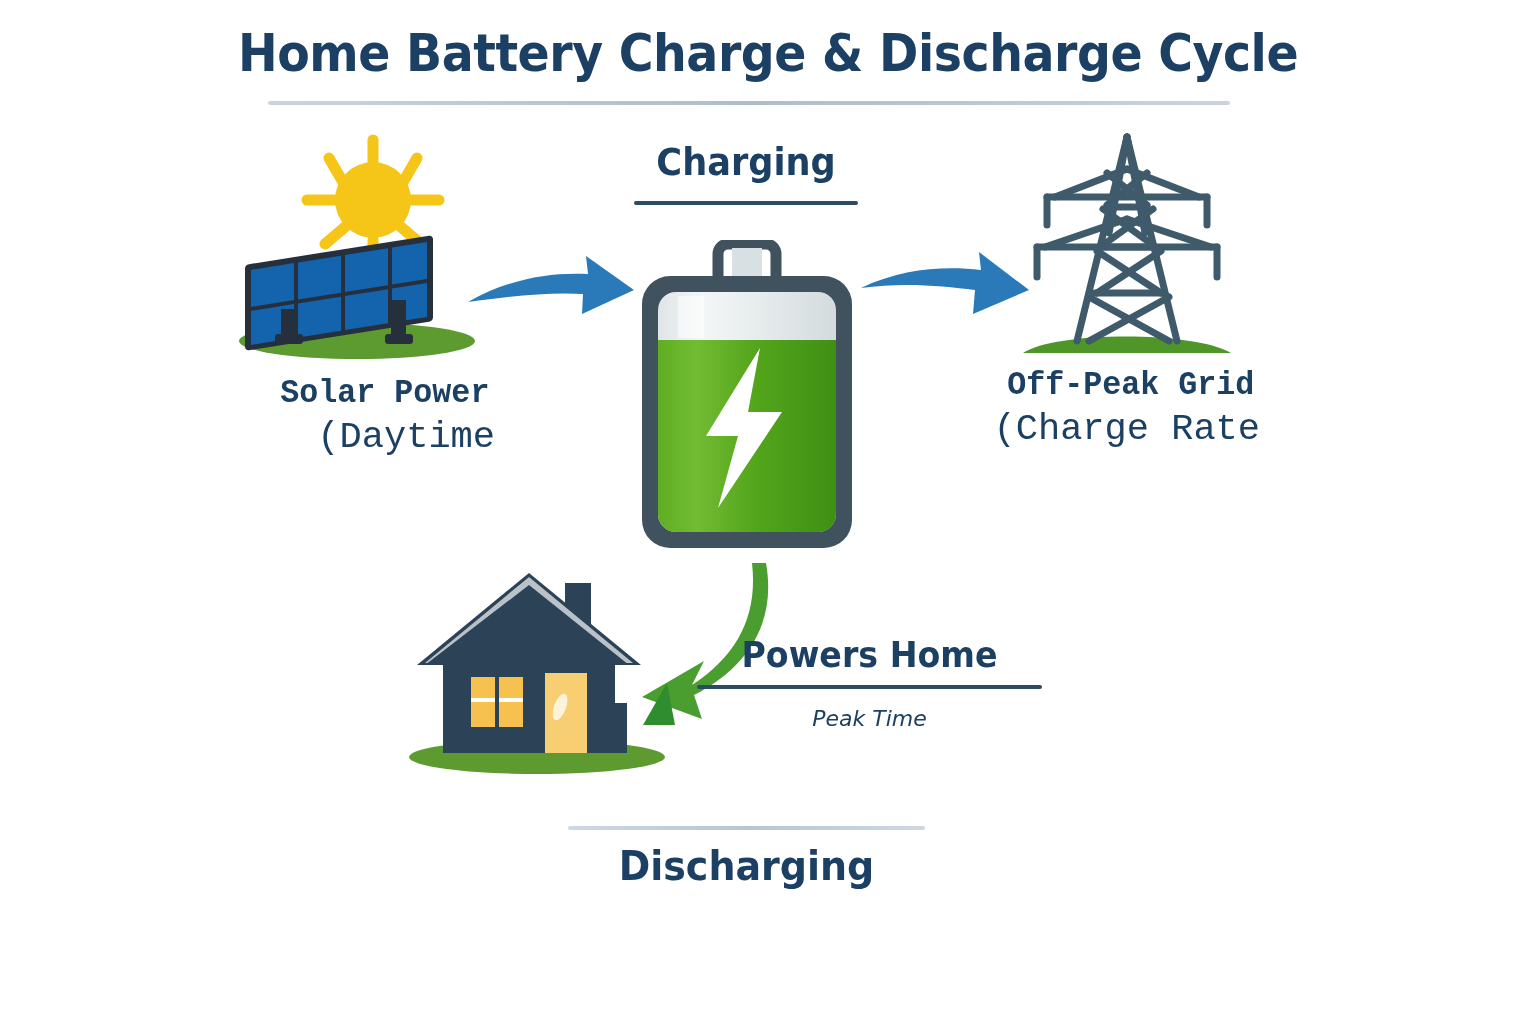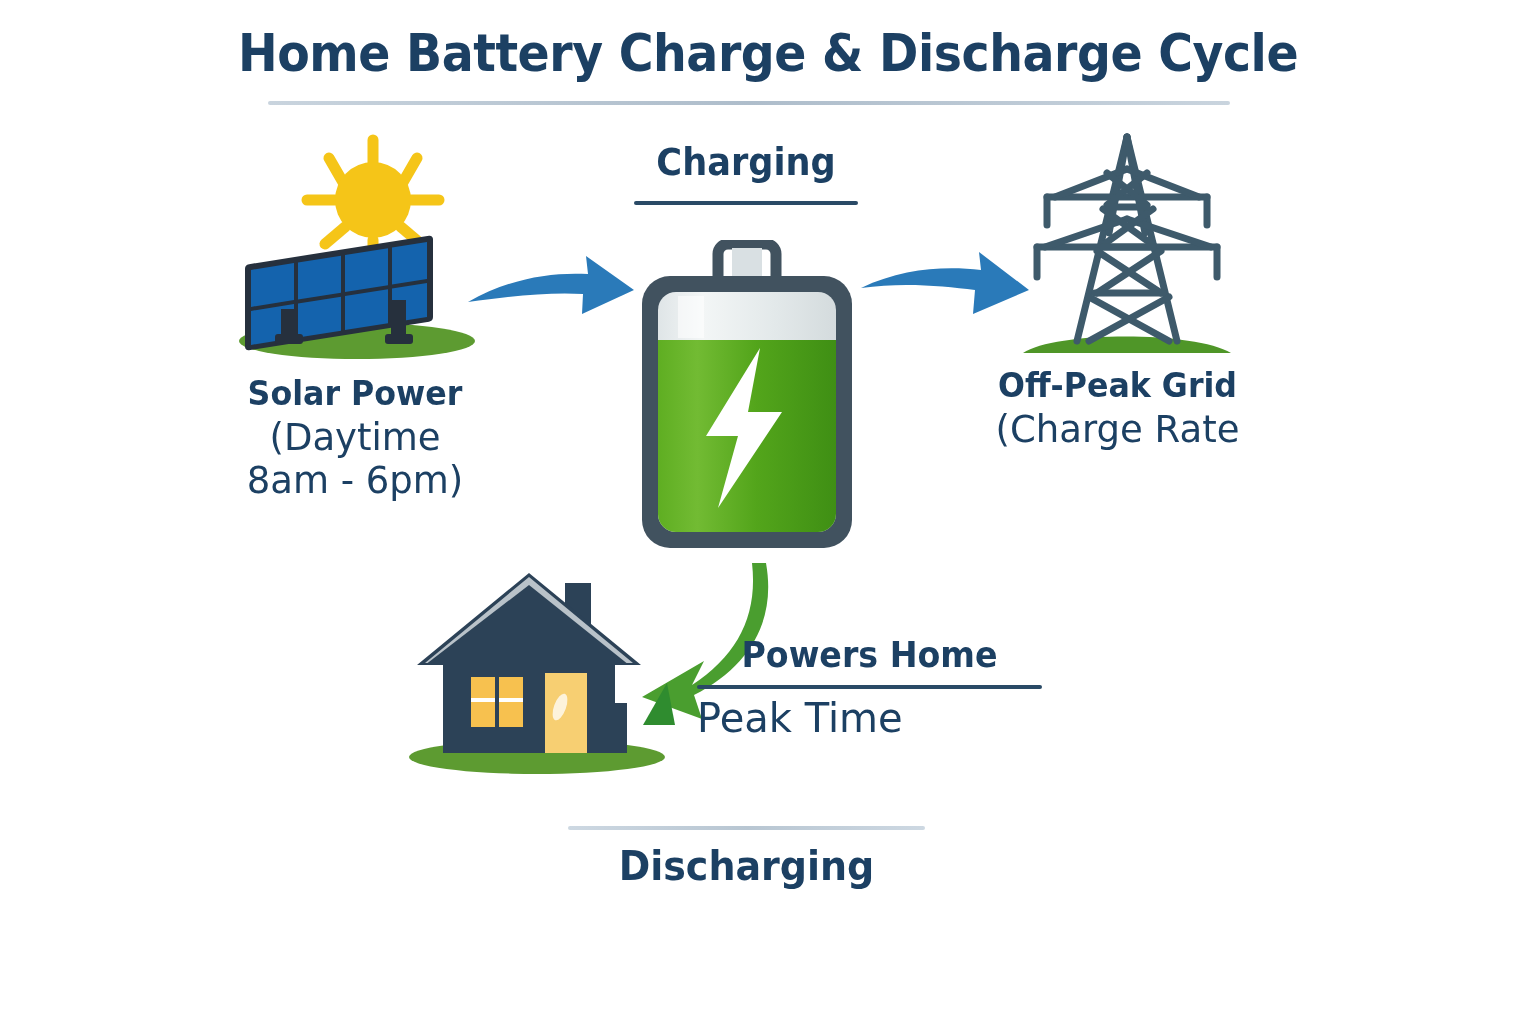--- a/index.html
+++ b/index.html
@@ -66,43 +66,43 @@
     position:absolute;
     left:697px; top:685px;
     width:345px; height:4px;
     background:#2a4a66;
     border-radius:2px;
   }
   .peak-sub {
     position:absolute;
     left:697px; top:697px;
     width:345px;
-    text-align:left;
-    font-size:40px; font-weight:400;
-    color:#1c4063; line-height:43px;
+    text-align:center;
+    font-size:22px; font-weight:400;
+    color:#1c4063; line-height:43px;font-style:italic;
   }
   .discharging-rule {
     position:absolute;
     left:568px; top:826px;
     width:357px; height:4px;
     background:linear-gradient(to right,#cdd8e2,#b8c6d2 50%,#cdd8e2);
     border-radius:2px;
   }
   .discharging-label {
     position:absolute;
     left:568px; top:843px;
     width:357px;
     text-align:center;
     font-size:40px; font-weight:bold;
     color:#1c4063;
     transform:scaleX(0.95);
   }
 
   
-  .caption { position:absolute; text-align:center; color:#1c4063; }
+  .caption { position:absolute; text-align:right; color:#1c4063;font-family:Liberation Mono, monospace; }
   .caption .head {
     display:block; font-size:33px; font-weight:bold;
     line-height:44px; transform:scaleX(0.96);
   }
   .caption .sub {
     display:block; font-size:37px; font-weight:400;
     line-height:43px;
   }
   #solar-caption { left:215px; top:372px; width:280px; }
   #grid-caption  { left:975px; top:364px; width:285px; }
@@ -166,21 +166,20 @@
       <rect x="56" y="181" width="15" height="33" fill="#26303d"></rect>
       <rect x="50" y="206" width="28" height="10" rx="3" fill="#26303d"></rect>
       <rect x="166" y="172" width="15" height="42" fill="#26303d"></rect>
       <rect x="160" y="206" width="28" height="10" rx="3" fill="#26303d"></rect>
     </svg>
   </div>
 
   <div class="caption" id="solar-caption">
     <span class="head">Solar Power</span>
     <span class="sub">(Daytime</span>
-    <span class="sub">8am - 6pm)</span>
   </div>
 
   <div id="arrow-charge-1">
     <svg viewBox="0 0 180 82" width="180" height="82" xmlns="http://www.w3.org/2000/svg">
       <path d="M6,52 C48,28 90,22 126,24 L124,6 L172,40 L120,64 L121,44 C88,42 48,46 6,52 Z" fill="#2a7ab9"></path>
     </svg>
   </div>
 
   <div class="art" id="battery-art">
     <svg viewBox="0 0 230 316" width="230" height="316" xmlns="http://www.w3.org/2000/svg">

